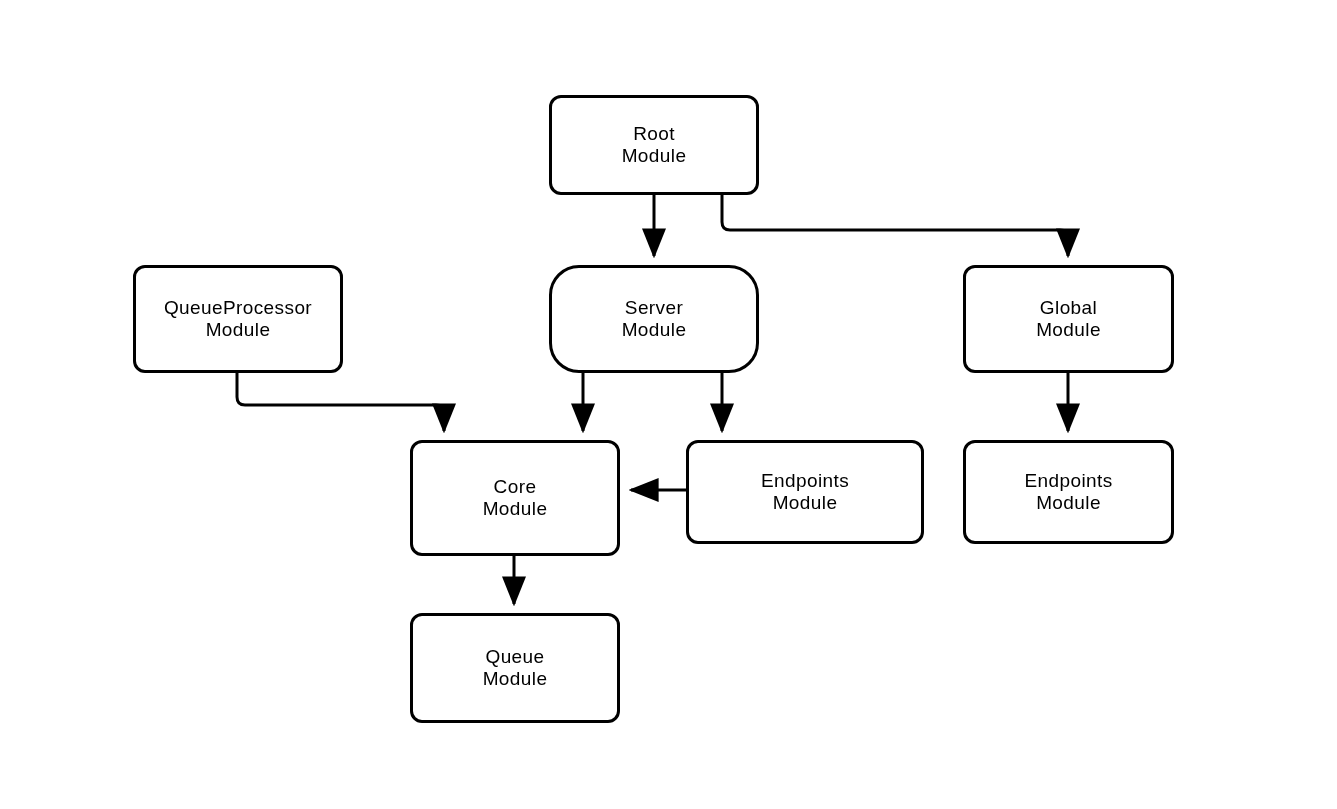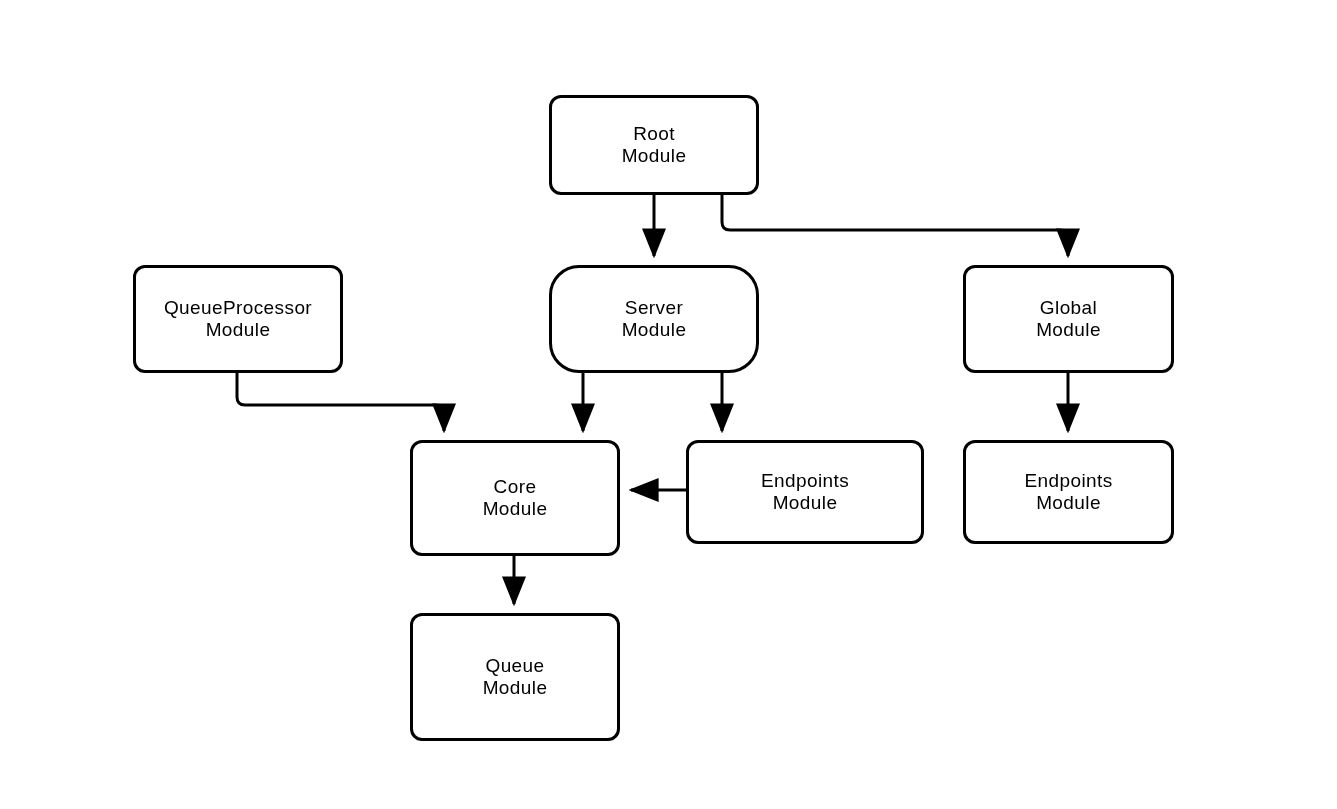--- a/index.html
+++ b/index.html
@@ -92,19 +92,19 @@
         <div class="node-line">Module</div>
       </div>
       <div class="node" style="left: 686px; top: 440px; width: 238px; height: 104px; background: rgb(255, 255, 255); border-color: rgb(0, 0, 0);">
         <div class="node-line">Endpoints</div>
         <div class="node-line">Module</div>
       </div>
       <div class="node" style="left: 963px; top: 440px; width: 211px; height: 104px; background: rgb(255, 255, 255); border-color: rgb(0, 0, 0);">
         <div class="node-line">Endpoints</div>
         <div class="node-line">Module</div>
       </div>
-      <div class="node" style="left: 410px; top: 613px; width: 210px; height: 128px; background: rgb(255, 255, 255); border-color: rgb(0, 0, 0);">
+      <div class="node" style="left: 410px; top: 613px; width: 210px; height: 110px; background: rgb(255, 255, 255); border-color: rgb(0, 0, 0);">
         <div class="node-line">Queue</div>
         <div class="node-line">Module</div>
       </div>
     </div>
 
 </div>
 
 </body></html>

